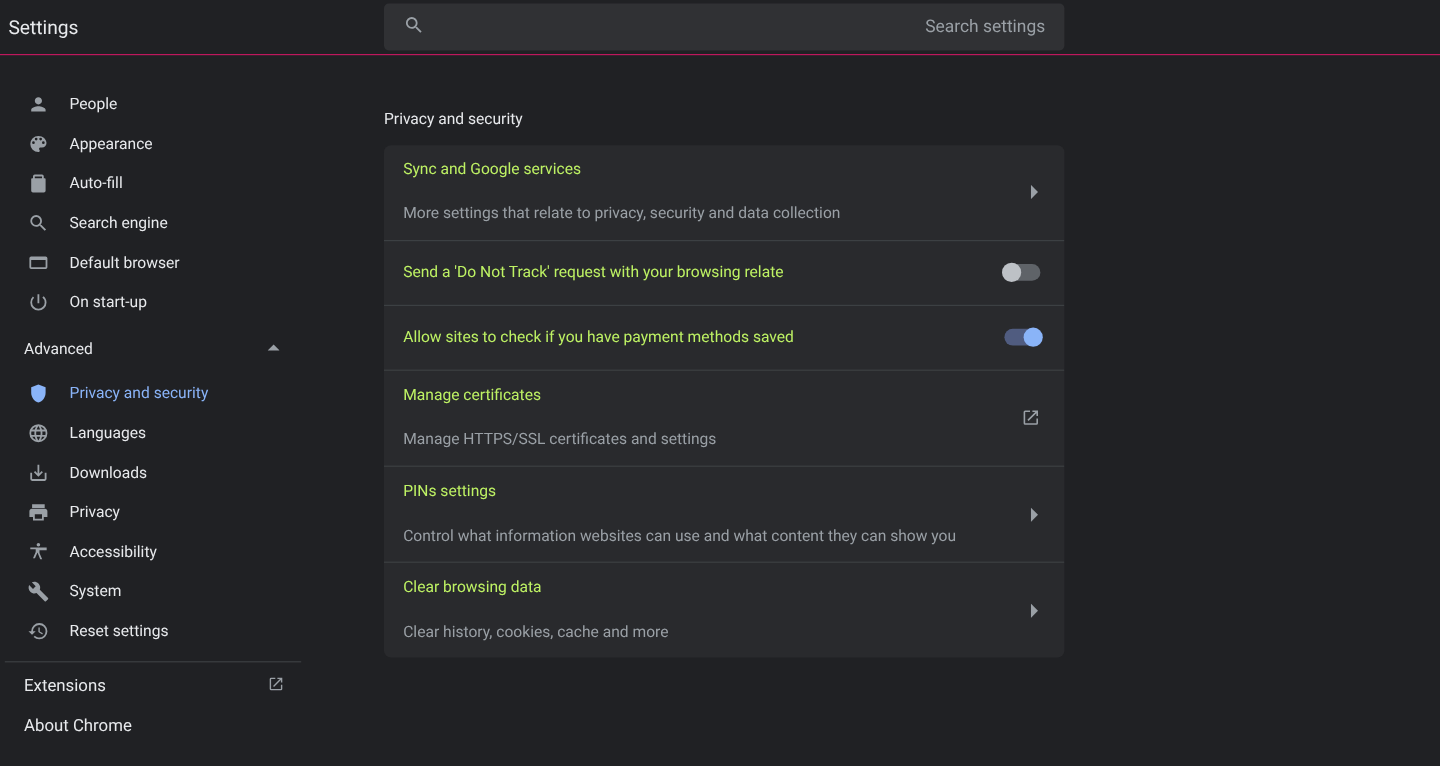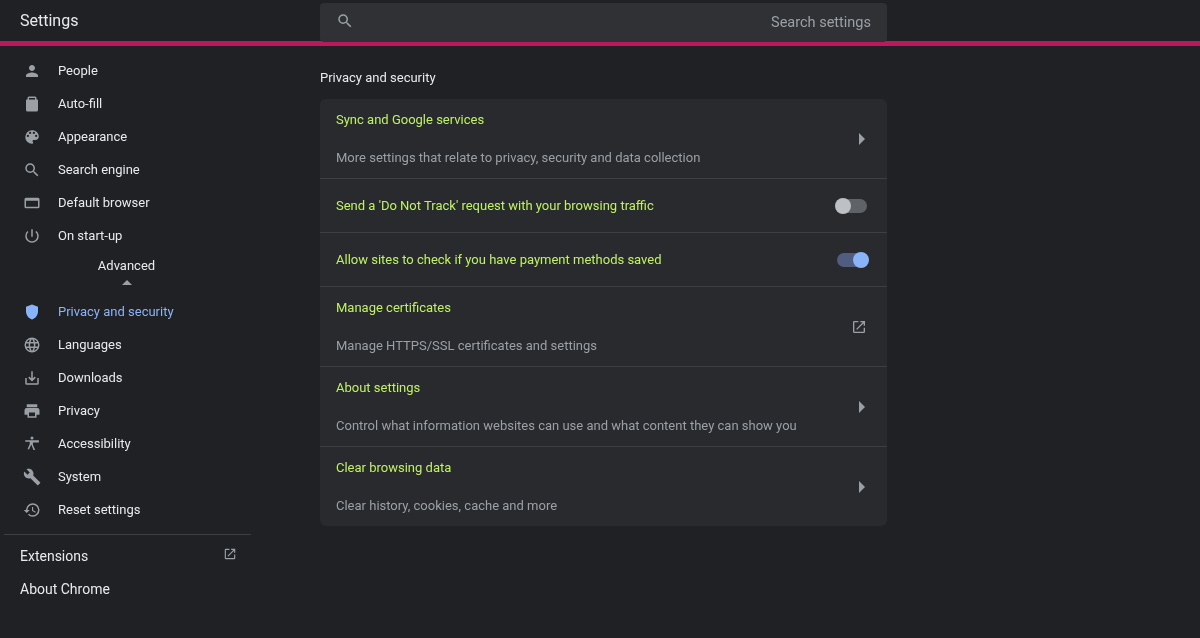--- a/index.html
+++ b/index.html
@@ -12,22 +12,22 @@
     background: #202124;
     color: #e8eaed;
     width: 1200px;
     height: 638px;
     overflow: hidden;
   }
   .header {
     height: 46px;
     display: flex;
     align-items: center;
-    padding: 0 20px;
-    border-bottom: 5px solid #be185d;
+    padding: 0 7px;
+    border-bottom: 1px solid #be185d;
     position: relative;
   }
   .title {
     font-size: 16px;
     color: #e8eaed;
   }
   .search-wrap {
     position: absolute;
     left: 320px;
     width: 567px;
@@ -48,20 +48,21 @@
     font-size: 14.5px;
     margin-left: 20px;
     width: 100%;
     text-align: right;
   }
   .search-input::placeholder { color:#9aa0a6; }
 
   .layout {
     display: flex;
     height: calc(100% - 46px);
+    align-items: center;
   }
   .sidebar {
     width: 255px;
     padding-top: 8px;
     overflow-y: auto;
   }
   .nav-item {
     display: flex;
     align-items: center;
     height: 33px;
@@ -85,21 +86,20 @@
     display: flex;
     align-items: center;
     justify-content: space-between;
     padding: 0 22px 0 20px;
     height: 33px;
     font-size: 13px;
     color:#e8eaed;
     cursor:pointer;
     margin-top: 6px;
     margin-bottom: 4px;
-    flex-direction: column;
   }
   .advanced-header svg { width:10px; height:10px; fill:#9aa0a6; }
   .divider {
     border-top:1px solid #3c4043;
     margin: 8px 4px 4px 4px;
   }
   .side-footer {
     padding-left: 20px;
   }
   .side-footer .footer-item {
@@ -209,32 +209,32 @@
           <span class="nav-icon">
             <svg viewBox="0 0 24 24">
               <path d="M12 12c2.21 0 4-1.79 4-4s-1.79-4-4-4-4 1.79-4 4 1.79 4 4 4zm0 2c-2.67 0-8 1.34-8 4v2h16v-2c0-2.66-5.33-4-8-4z"></path>
             </svg>
           </span>
           <span>People</span>
         </div>
         <div class="nav-item">
           <span class="nav-icon">
             <svg viewBox="0 0 24 24">
+              <path d="M12 3a9 9 0 000 18c.83 0 1.5-.67 1.5-1.5 0-.39-.15-.74-.39-1.01-.23-.26-.36-.61-.36-.99 0-.83.67-1.5 1.5-1.5H16a5 5 0 005-5c0-4.42-4.03-8-9-8zM6.5 12a1.5 1.5 0 110-3 1.5 1.5 0 010 3zm3-4a1.5 1.5 0 110-3 1.5 1.5 0 010 3zm5 0a1.5 1.5 0 110-3 1.5 1.5 0 010 3zm3 4a1.5 1.5 0 110-3 1.5 1.5 0 010 3z"></path>
+            </svg>
+          </span>
+          <span>Appearance</span>
+        </div>
+        <div class="nav-item">
+          <span class="nav-icon">
+            <svg viewBox="0 0 24 24">
               <path d="M16 2H8a2 2 0 00-2 2v2H5a1 1 0 00-1 1v13a2 2 0 002 2h12a2 2 0 002-2V7a1 1 0 00-1-1h-1V4a2 2 0 00-2-2zm0 4H8V4h8v2z"></path>
             </svg>
           </span>
           <span>Auto-fill</span>
-        </div>
-        <div class="nav-item">
-          <span class="nav-icon">
-            <svg viewBox="0 0 24 24">
-              <path d="M12 3a9 9 0 000 18c.83 0 1.5-.67 1.5-1.5 0-.39-.15-.74-.39-1.01-.23-.26-.36-.61-.36-.99 0-.83.67-1.5 1.5-1.5H16a5 5 0 005-5c0-4.42-4.03-8-9-8zM6.5 12a1.5 1.5 0 110-3 1.5 1.5 0 010 3zm3-4a1.5 1.5 0 110-3 1.5 1.5 0 010 3zm5 0a1.5 1.5 0 110-3 1.5 1.5 0 010 3zm3 4a1.5 1.5 0 110-3 1.5 1.5 0 010 3z"></path>
-            </svg>
-          </span>
-          <span>Appearance</span>
         </div>
         <div class="nav-item">
           <span class="nav-icon">
             <svg viewBox="0 0 24 24">
               <path d="M15.5 14h-.79l-.28-.27A6.471 6.471 0 0016 9.5 6.5 6.5 0 109.5 16c1.61 0 3.09-.59 4.23-1.57l.27.28v.79l5 4.99L20.49 19l-4.99-5zm-6 0C7.01 14 5 11.99 5 9.5S7.01 5 9.5 5 14 7.01 14 9.5 11.99 14 9.5 14z"></path>
             </svg>
           </span>
           <span>Search engine</span>
         </div>
         <div class="nav-item">
@@ -342,21 +342,21 @@
               <div class="row-sub">More settings that relate to privacy, security and data collection</div>
             </div>
             <div class="row-action arrow-right">
               <svg viewBox="0 0 8 12">
                 <path d="M0 0 L6 6 L0 12 Z"></path>
               </svg>
             </div>
           </div>
           <div class="row">
             <div class="row-texts">
-              <div class="row-title">Send a 'Do Not Track' request with your browsing traffic</div>
+              <div class="row-title">Send a 'Do Not Track' request with your browsing relate</div>
             </div>
             <div class="row-action">
               <div class="toggle off"></div>
             </div>
           </div>
           <div class="row">
             <div class="row-texts">
               <div class="row-title">Allow sites to check if you have payment methods saved</div>
             </div>
             <div class="row-action">
@@ -369,21 +369,21 @@
               <div class="row-sub">Manage HTTPS/SSL certificates and settings</div>
             </div>
             <div class="row-action ext-icon">
               <svg viewBox="0 0 24 24">
                 <path d="M19 19H5V5h6V3H5a2 2 0 00-2 2v14a2 2 0 002 2h14a2 2 0 002-2v-6h-2v6zM14 3v2h3.59l-9.83 9.83 1.41 1.41L19 6.41V10h2V3h-7z"></path>
               </svg>
             </div>
           </div>
           <div class="row">
             <div class="row-texts">
-              <div class="row-title">About settings</div>
+              <div class="row-title">PINs settings</div>
               <div class="row-sub">Control what information websites can use and what content they can show you</div>
             </div>
             <div class="row-action arrow-right">
               <svg viewBox="0 0 8 12">
                 <path d="M0 0 L6 6 L0 12 Z"></path>
               </svg>
             </div>
           </div>
           <div class="row">
             <div class="row-texts">

